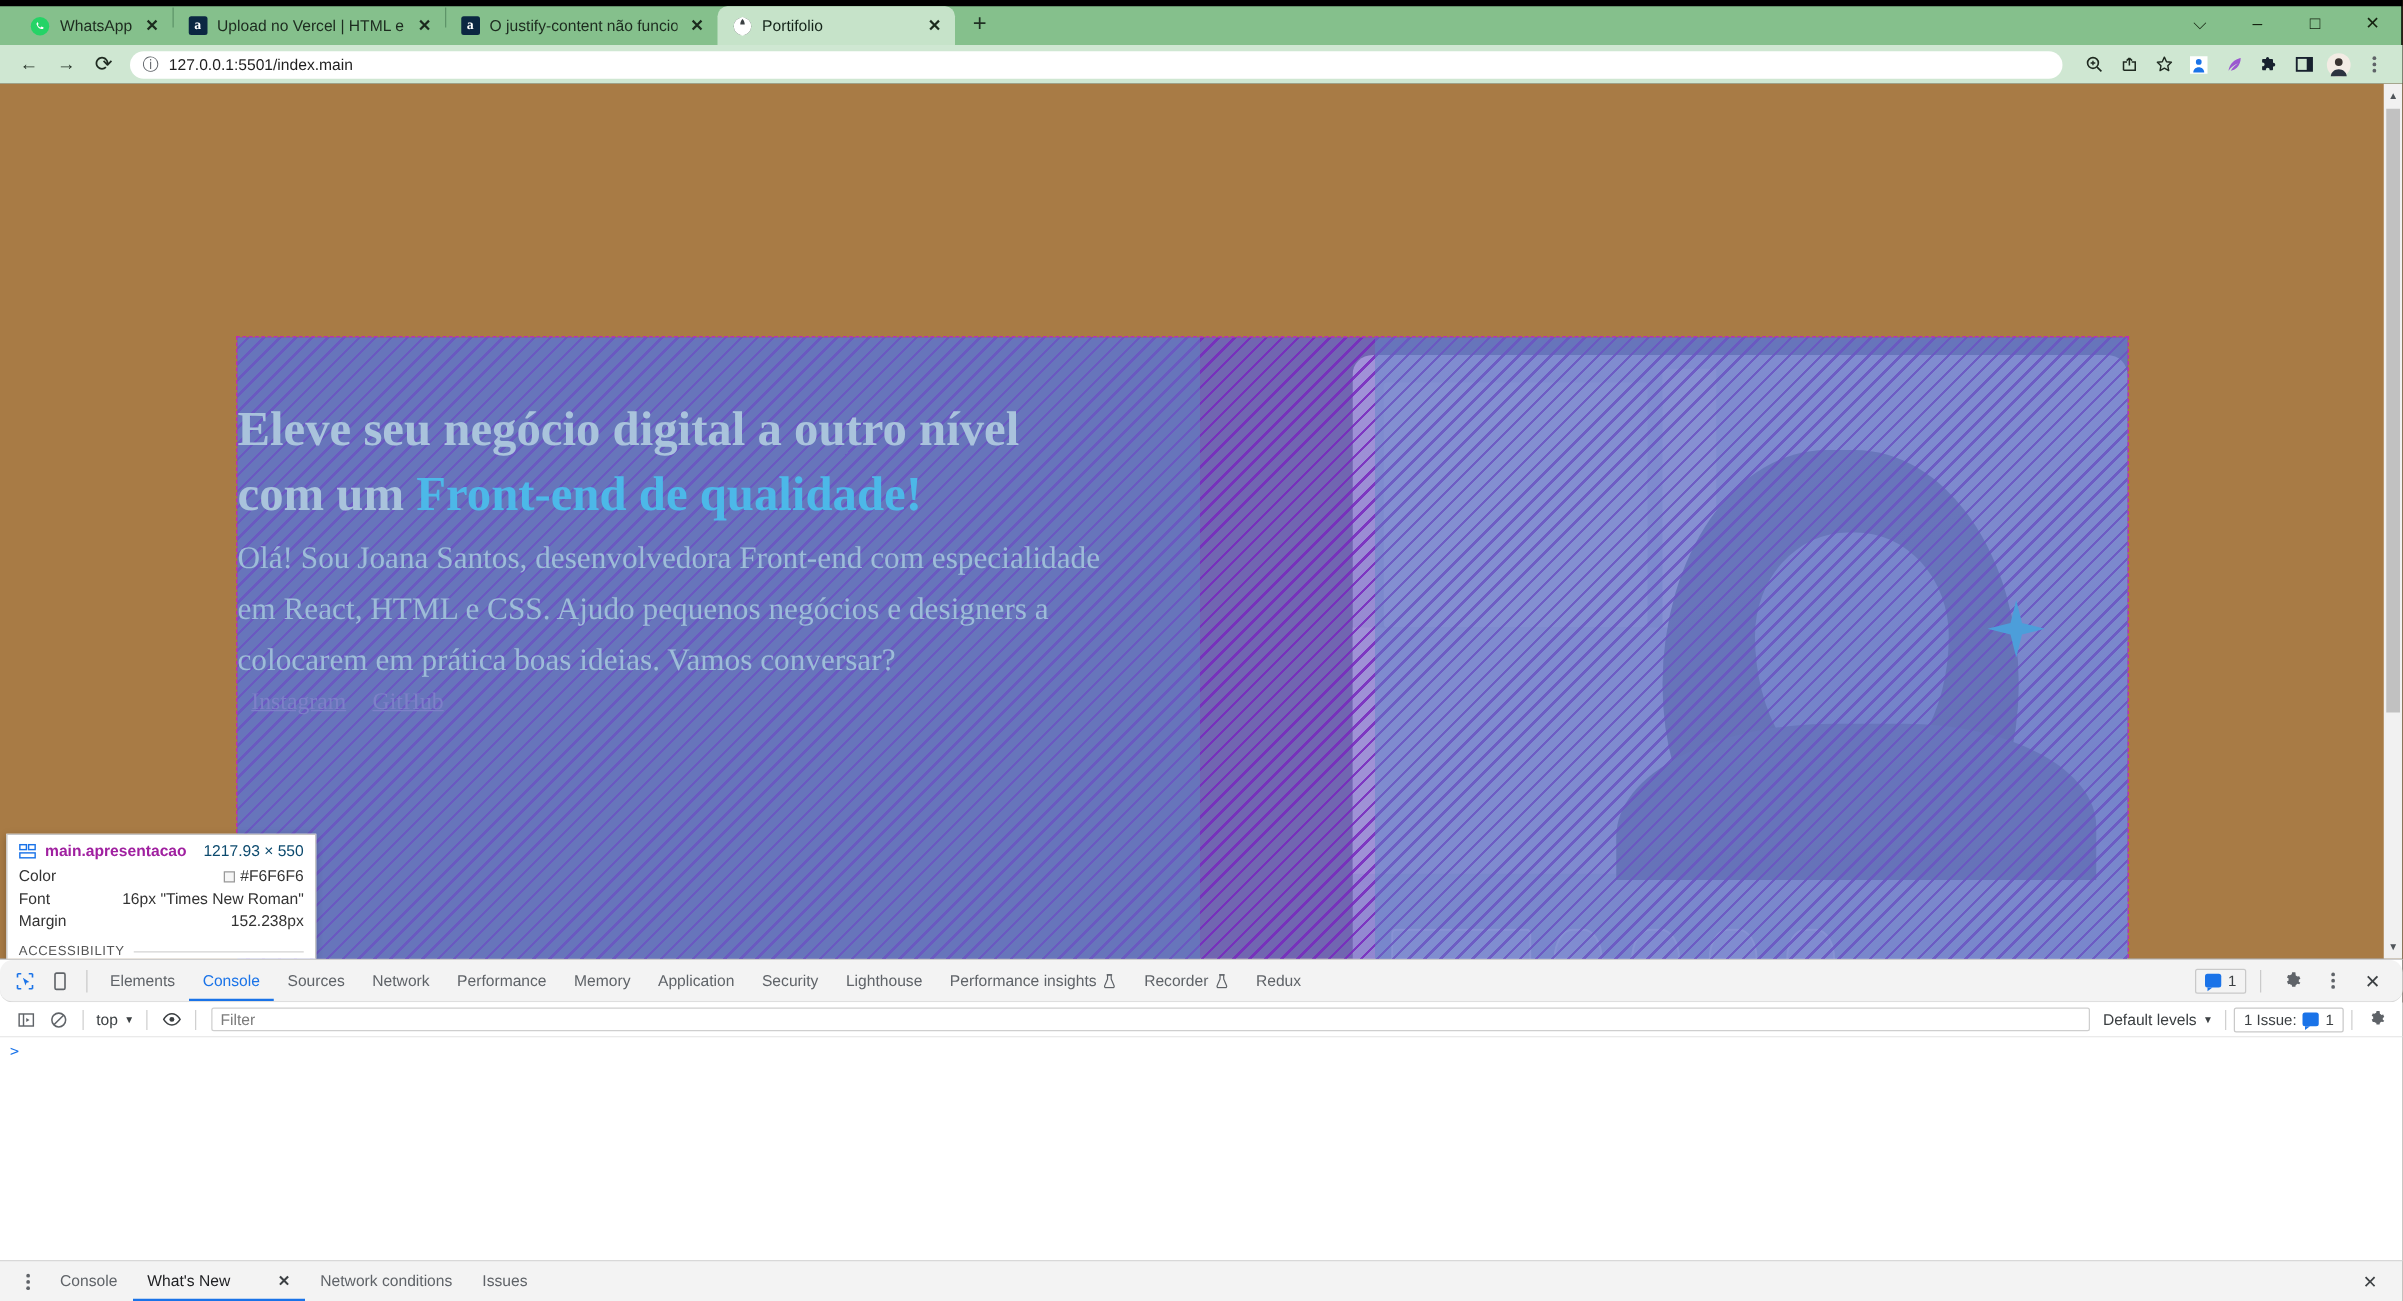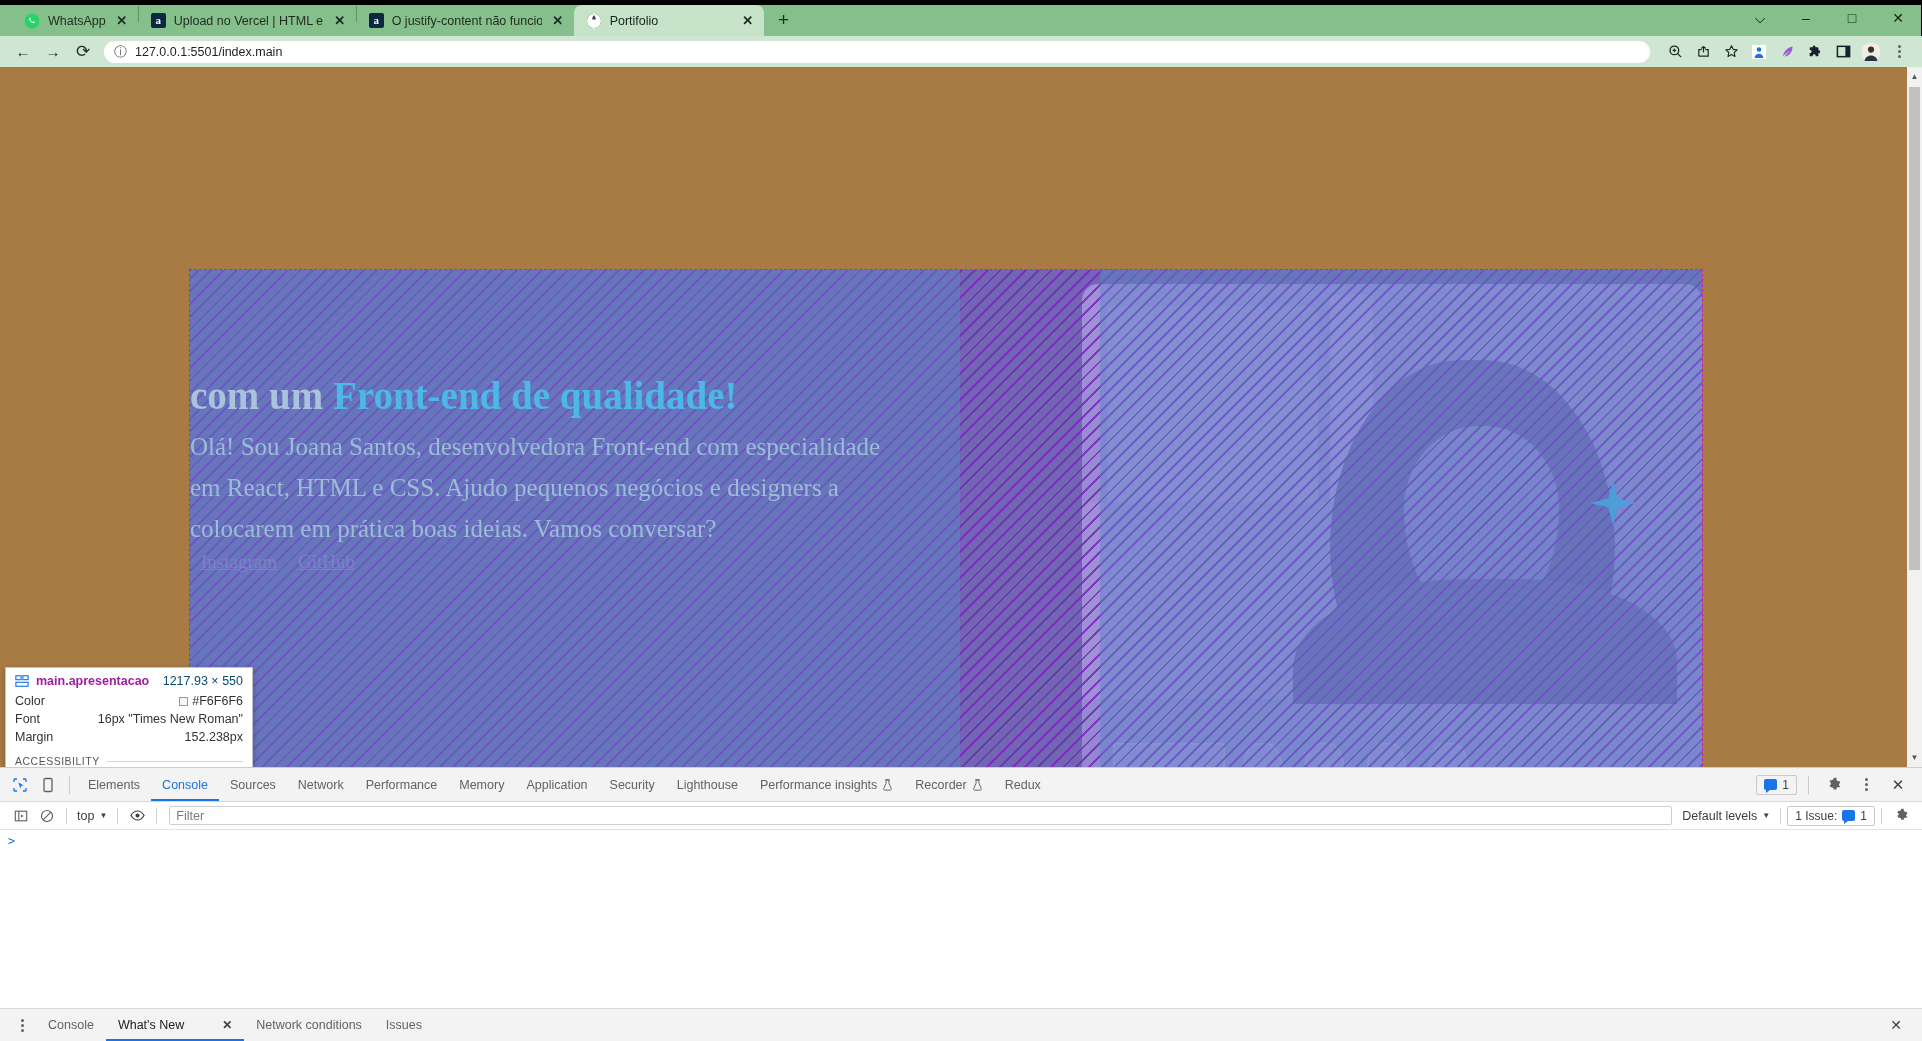--- a/index.html
+++ b/index.html
@@ -227,21 +227,21 @@
   .tip-sec .line { flex: 1; height: 1px; background: #d4d4d4; }
 
   
   .devtools {
     position: absolute; left: 0; top: 767px; width: 1922px; height: 274px;
     background: #fff; border-top: 1px solid #cdcdcd;
     font-size: 12.5px; color: #303942;
   }
   .dt-tabbar {
     height: 34px; display: flex; align-items: center; gap: 0;
-    border-bottom: 1px solid #d8d8d8; padding-left: 6px; background: #f3f3f3;
+    border-bottom: 1px solid #d8d8d8; padding-left: 6px; background: #f3f3f3; border-radius: 10px;
   }
   .dt-ico {
     width: 28px; height: 26px; display: flex; align-items: center;
     justify-content: center; color: #5f6368;
   }
   .dt-div { width: 1px; height: 18px; background: #cacaca; margin: 0 7px; }
   .dt-tab {
     padding: 0 11px; height: 33px; display: flex; align-items: center; gap: 5px;
     color: #5f6368; font-size: 12.5px; white-space: nowrap;
   }
@@ -451,21 +451,21 @@
         <div class="sparkle"></div>
       </div>
     </div>
 
     <div class="insp-margin"></div>
     <div class="insp-content"></div>
     <div class="insp-content2"></div>
 
     <div class="hero-text hero-overlaytext" style="position:absolute;left:190px;top:203px;z-index:6;padding-top:48px;">
       <h1 class="hero-h1">
-        <br>
+        <span>Eleve seu negócio digital a outro nível</span><br>
         <span>com um </span><span class="hl">Front-end de qualidade!</span>
       </h1>
       <p class="hero-p">Olá! Sou Joana Santos, desenvolvedora Front-end com especialidade em React, HTML e CSS. Ajudo pequenos negócios e designers a colocarem em prática boas ideias. Vamos conversar?</p>
       <div class="hero-links">
         <a href="#">Instagram</a><a href="#">GitHub</a>
       </div>
     </div>
 
     <div class="vscroll">
       <div class="arrow up">▲</div>

